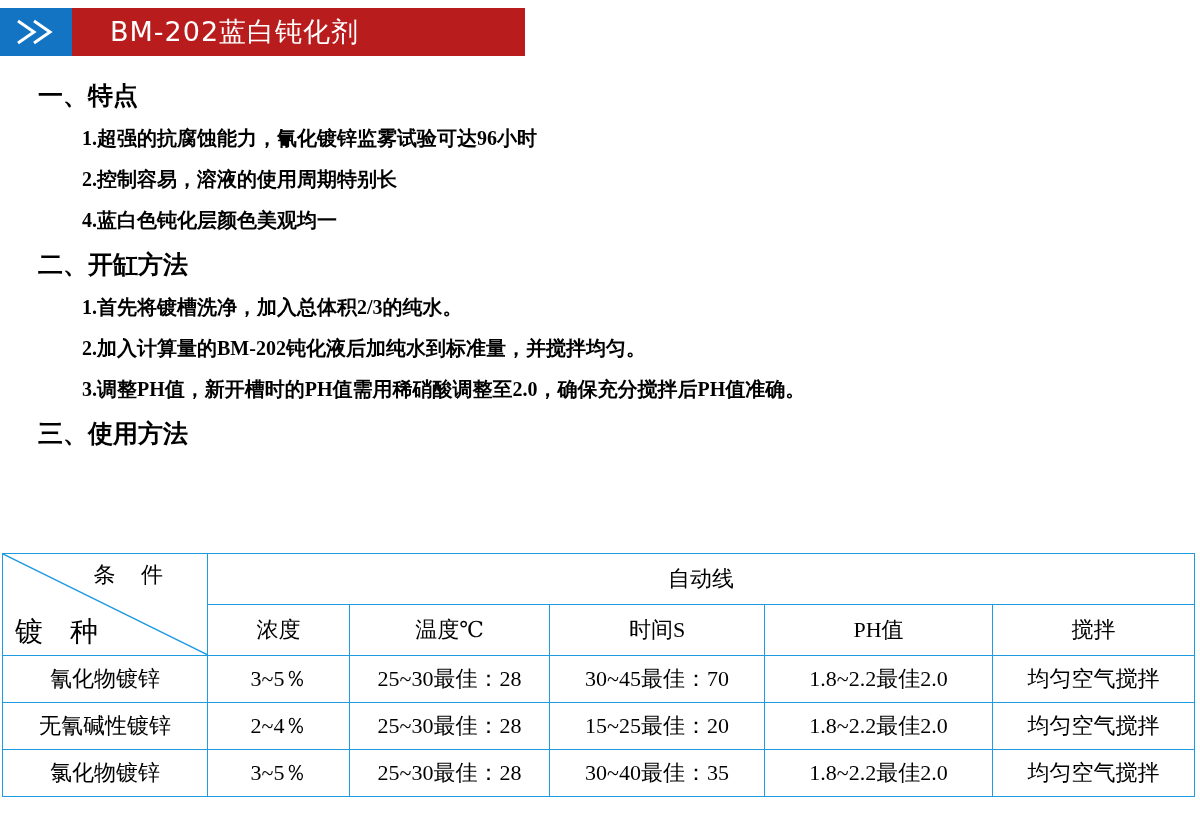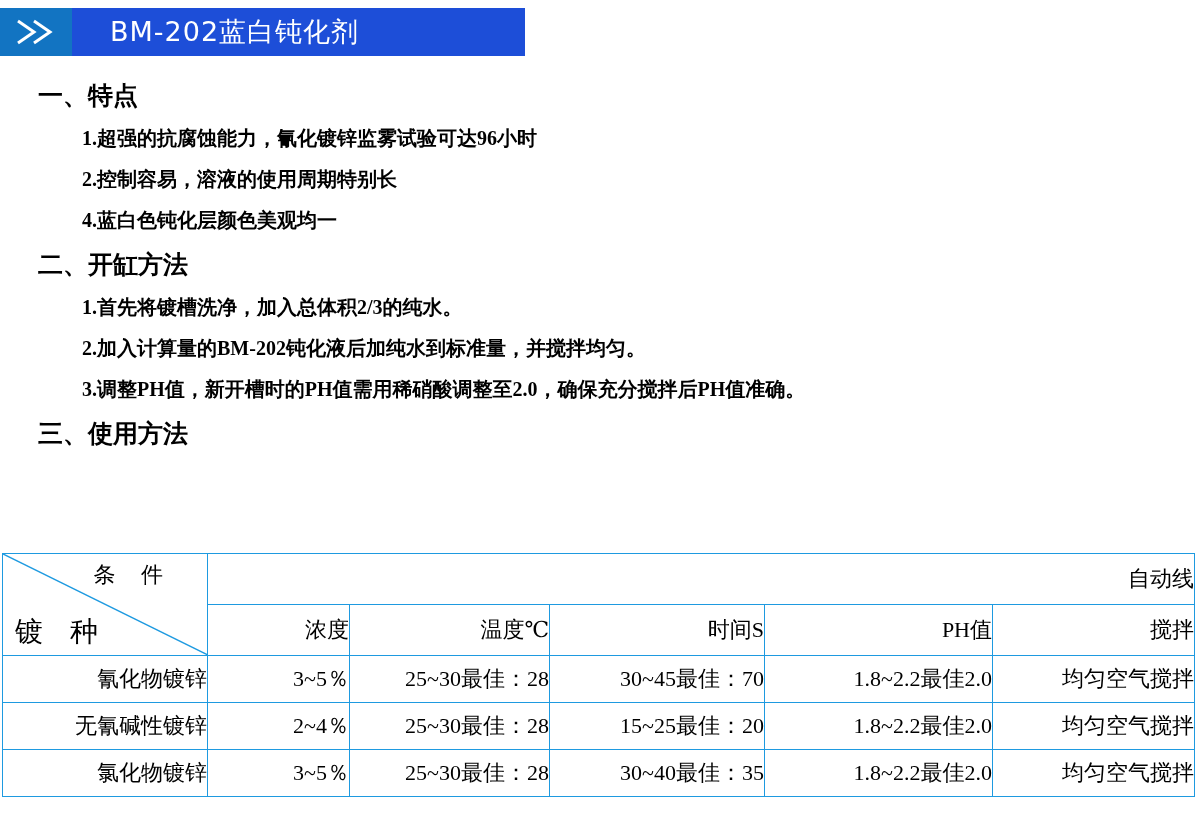--- a/index.html
+++ b/index.html
@@ -36,21 +36,21 @@
     display: flex;
     align-items: center;
     justify-content: center;
     flex: 0 0 72px;
   }
   .header-badge svg {
     display: block;
   }
   .header-bar {
     flex: 1 1 auto;
-    background: #1d4ed8;
+    background: #b91c1c;
     display: flex;
     align-items: center;
     padding-left: 38px;
   }
   .header-title {
     color: #ffffff;
     font-size: 27px;
     letter-spacing: 1px;
     font-family: "DejaVu Sans", "Liberation Sans", sans-serif;
     font-weight: normal;
@@ -93,21 +93,21 @@
   }
   table.spec {
     border-collapse: collapse;
     width: 1192px;
     table-layout: fixed;
   }
   table.spec td, table.spec th {
     border: 1.5px solid #1e9ae0;
     font-weight: normal;
     font-size: 22px;
-    text-align: right;
+    text-align: center;
     padding: 0;
     height: 46px;
     white-space: nowrap;
     margin-left: 8px;
   }
   .corner-cell {
     position: relative;
     width: 205px;
     height: 101px;
     padding: 0;

